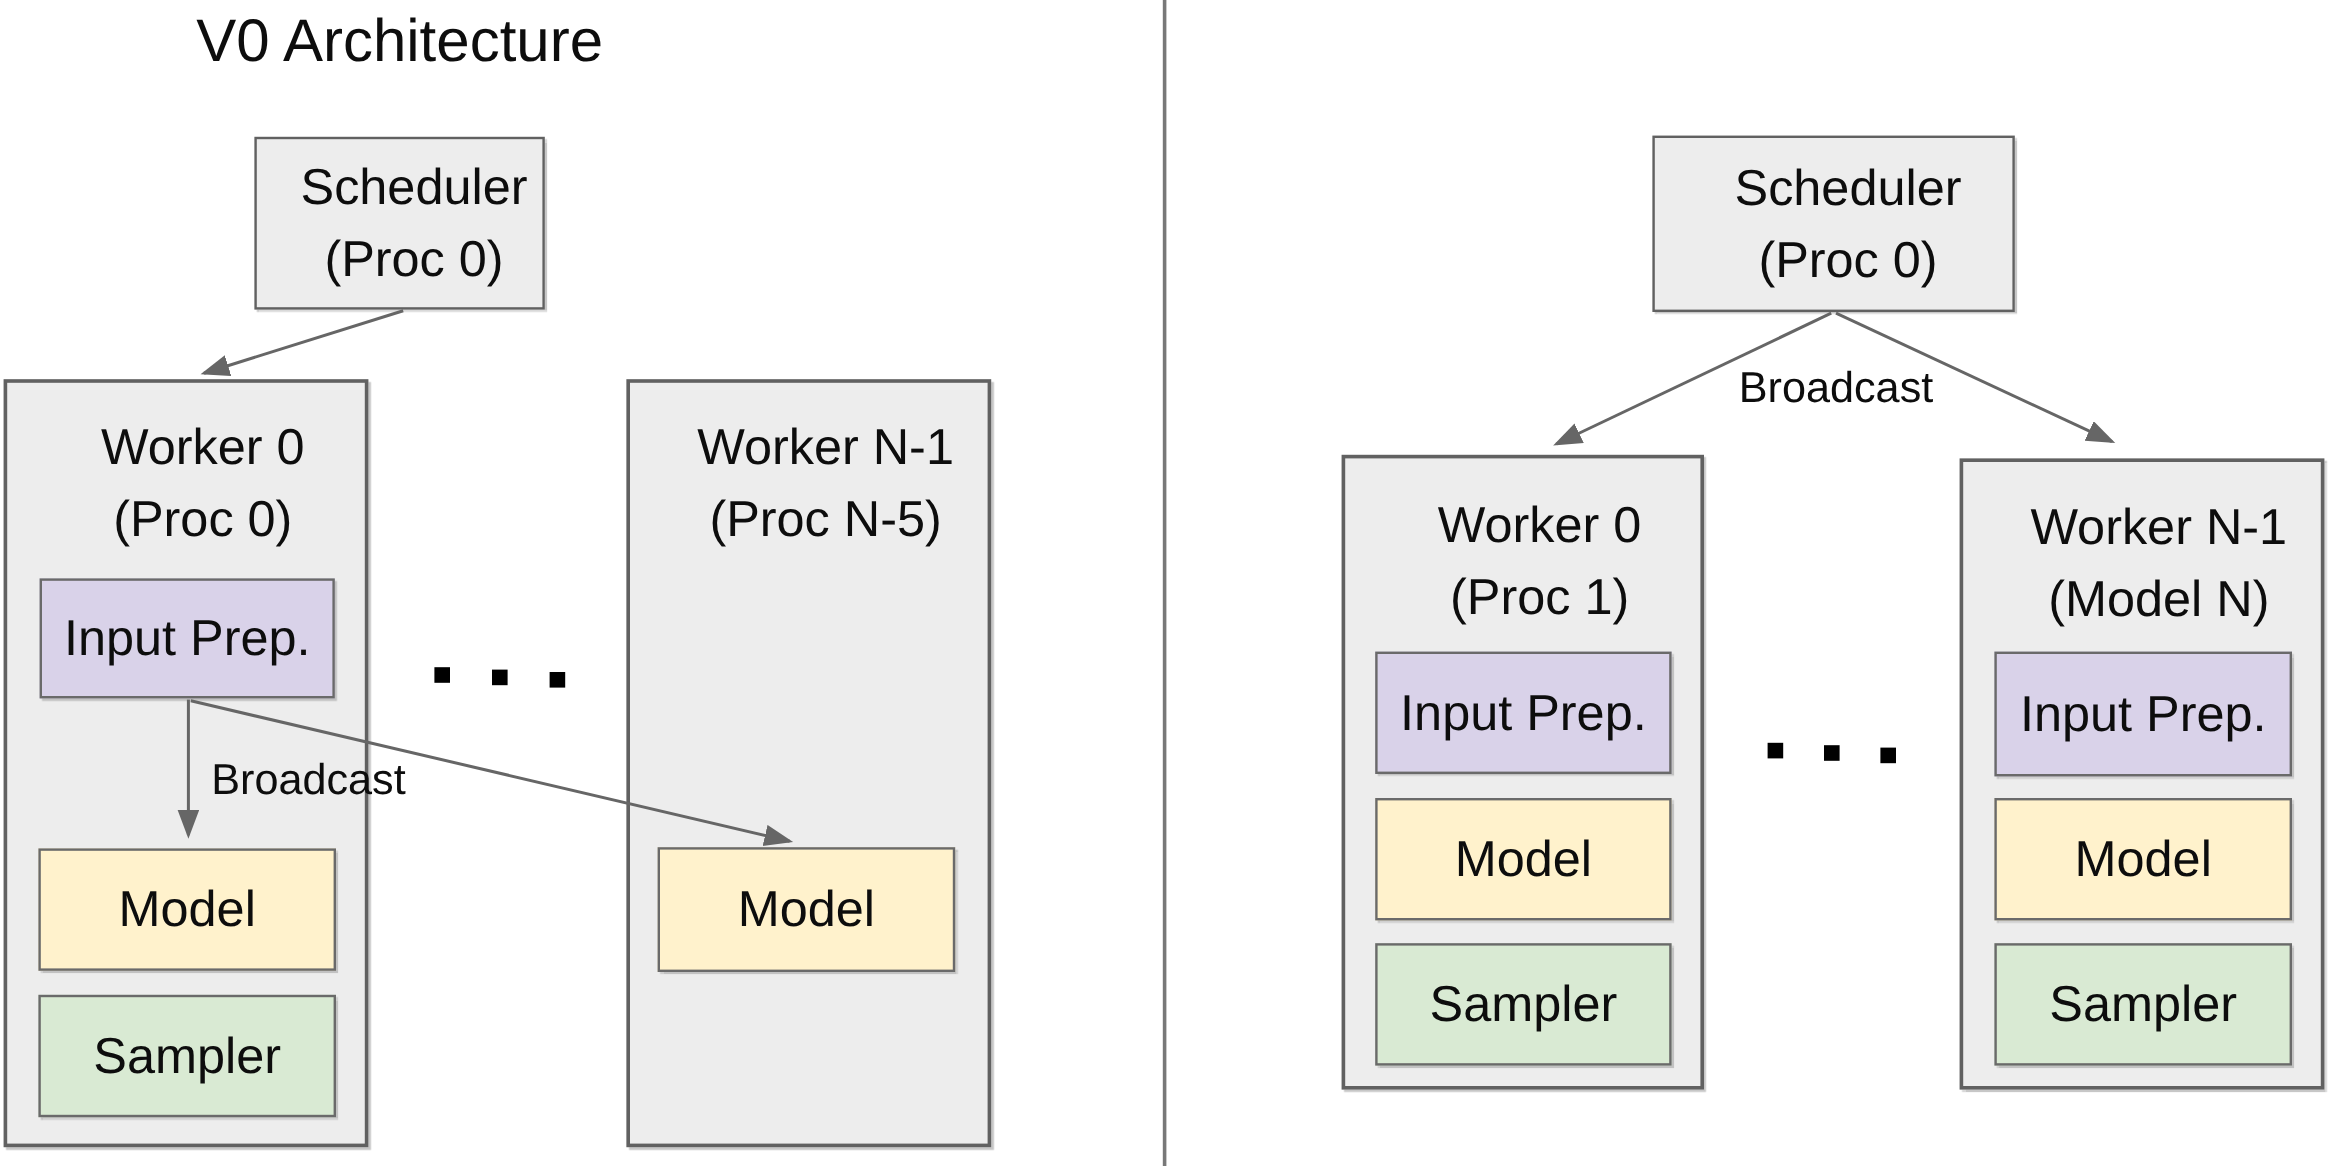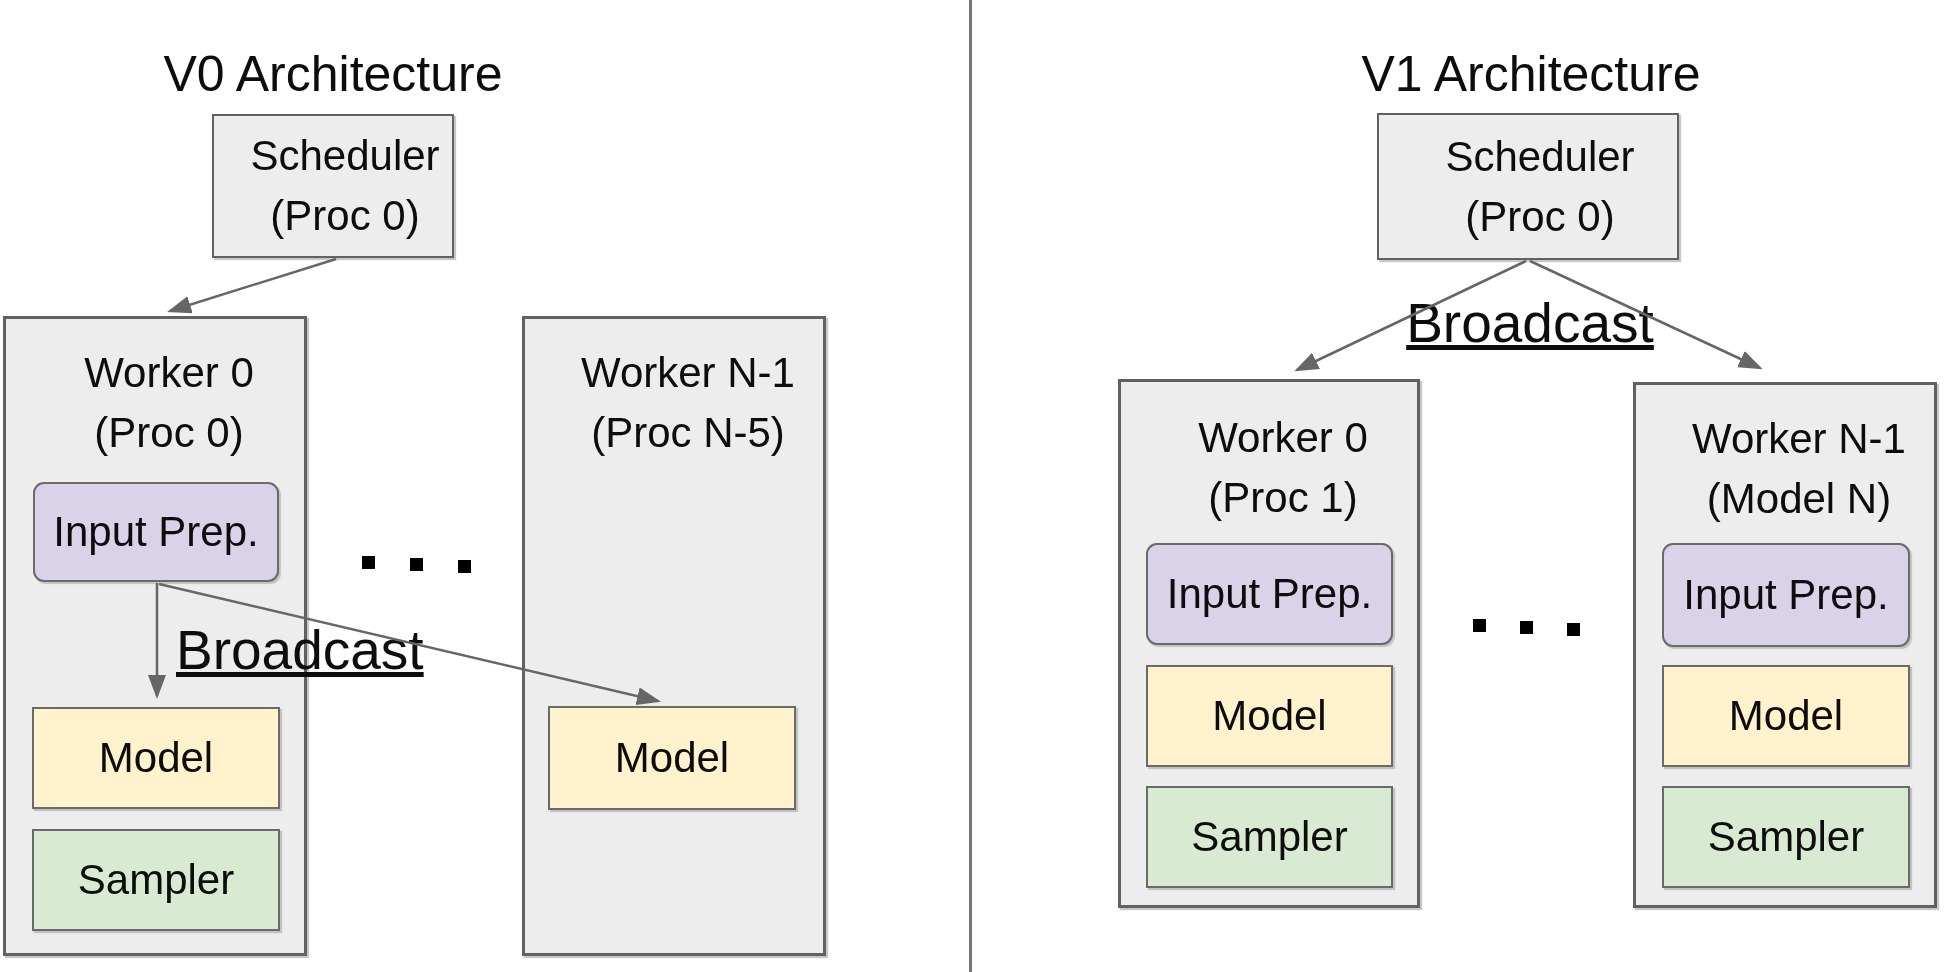--- a/index.html
+++ b/index.html
@@ -21,21 +21,20 @@
     font-family:"Liberation Sans","DejaVu Sans",sans-serif;
     color:var(--text);
   }
   .diagram-title{
     position:absolute;
     transform:translateX(-50%);
     font-size:50px;
     line-height:56px;
     white-space:nowrap;
     color:var(--text);
-    margin-top:40px;
   }
   .box{
     position:absolute;
     box-sizing:border-box;
     background:var(--box-fill);
     border:3px solid var(--border);
     box-shadow:2px 2px 1px rgba(0,0,0,0.22);
   }
   .scheduler{
     border-width:2px;
@@ -49,30 +48,29 @@
   }
   .line{font-size:42px;line-height:60px;white-space:nowrap;}
   .inner-box{
     position:absolute;
     box-sizing:border-box;
     border:2px solid #6a6a6a;
     display:flex;justify-content:center;align-items:center;
     font-size:42px;
     box-shadow:2px 2px 1px rgba(0,0,0,0.18);
   }
-  .inner-input{background:var(--input-prep-fill);border-radius:11px;}
+  .inner-input{background:var(--input-prep-fill);}
   .inner-model{background:var(--model-fill);}
   .inner-sampler{background:var(--sampler-fill);}
   .broadcast-label{
     position:absolute;
-    font-size:55px;line-height:44px;
+    font-size:36px;line-height:44px;
     white-space:nowrap;
     color:var(--text);
     z-index:4;
-    text-decoration:underline;
   }
   .broadcast-label.centered{transform:translateX(-50%);}
   .dot{
     position:absolute;
     width:13px;height:13px;
     background:#000000;
   }
   #divider{
     position:absolute;
     top:0;width:3px;height:972px;
@@ -119,21 +117,20 @@
   <div class="box worker" style="left:522px;top:316px;width:304px;height:640px;">
     <div class="worker-title" style="top:24px;">
       <div class="line">Worker N-1</div>
       <div class="line">(Proc N-5)</div>
     </div>
   </div>
   <div class="inner-box inner-model" style="left:548px;top:706px;width:248px;height:104px;">Model</div>
 
   <div id="divider" style="left:969px;"></div>
 
-  <div class="diagram-title" style="left:1531px;top:6px;">V1 Architecture</div>
 
   <div class="box scheduler" style="left:1377px;top:113px;width:302px;height:147px;">
     <div class="line">Scheduler</div>
     <div class="line">(Proc 0)</div>
   </div>
 
   <div class="broadcast-label centered" style="left:1530px;top:301px;">Broadcast</div>
 
   <div class="box worker" style="left:1118px;top:379px;width:302px;height:529px;">
     <div class="worker-title" style="top:26px;">

